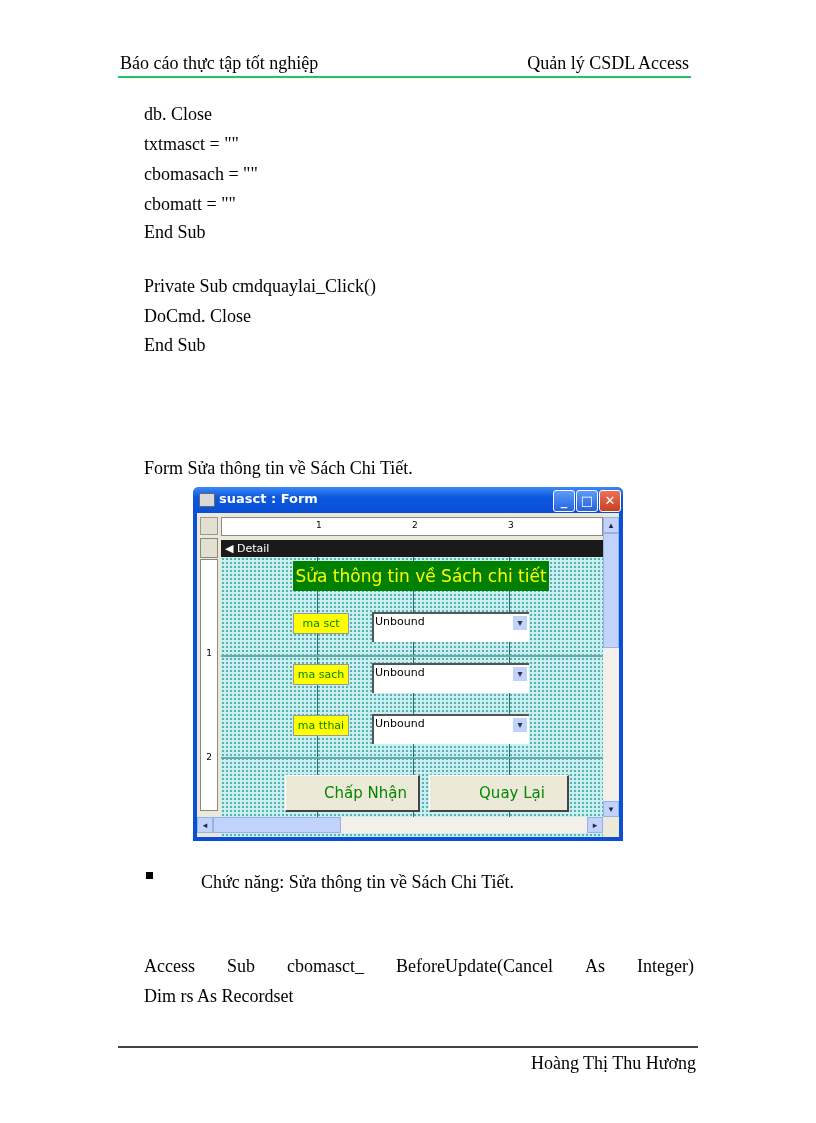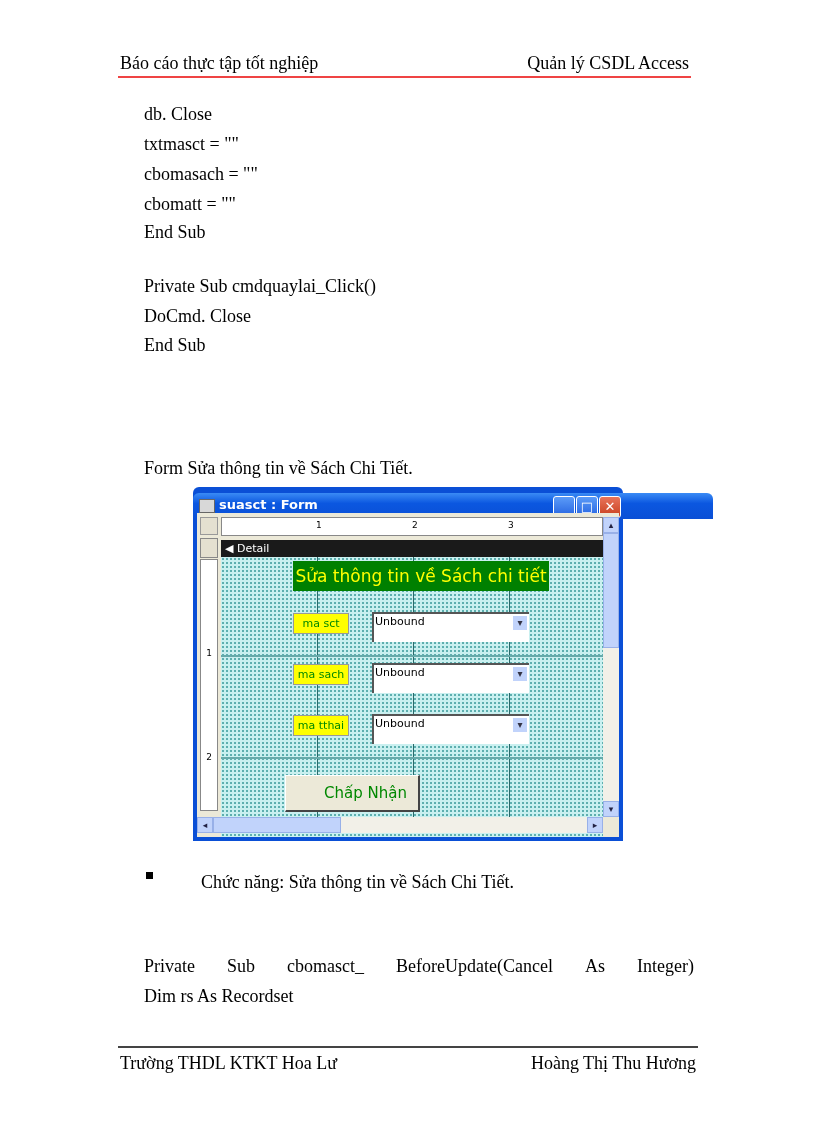--- a/index.html
+++ b/index.html
@@ -1,37 +1,37 @@
 <!DOCTYPE html>
 <html><head>
 <meta charset="utf-8">
 <style>
   html, body { margin:0; padding:0; background:#fff; }
   body { width:816px; height:1123px; position:relative; overflow:hidden;
          font-family:"Liberation Serif", "DejaVu Serif", serif; color:#000; }
   .abs { position:absolute; }
-  .header { left:118px; top:52px; width:573px; height:24px; border-bottom:2px solid #ef4444; }
+  .header { left:118px; top:52px; width:573px; height:24px; border-bottom:2px solid #22c55e; }
   .header .l { position:absolute; left:2px; top:1px; font-size:18px; }
   .header .r { position:absolute; right:2px; top:1px; font-size:18px; }
   .footer { left:118px; top:1046px; width:580px; border-top:2px solid #444; height:30px; }
   .footer .l { position:absolute; left:2px; top:5px; font-size:18px; }
   .footer .r { position:absolute; right:2px; top:5px; font-size:18px;text-align:center; }
   .code-line { left:144px; font-size:18px; white-space:nowrap; }
   .caption { left:144px; top:458px; font-size:18px; }
   .bullets { left:144px; top:872px; font-size:18px; }
   .bullet { height:30px; display:flex; align-items:flex-start;gap:31px; }
   .bullet .sq { width:7px; height:7px; background:#000; margin-right:17px; margin-left:2px; }
   .justify-line { left:144px; top:956px; width:550px; font-size:18px; display:flex; justify-content:space-between; }
   .line2 { left:144px; top:986px; font-size:18px; }
 
   
   .win { left:193px; top:487px; width:430px; height:354px; background:#0a4fd6;
          border-radius:6px 6px 0 0; box-sizing:border-box; }
-  .titlebar { position:absolute; left:0; top:0; width:520px; height:26px;
-              background:linear-gradient(#3a8bf5,#0b57e0 40%,#0a4fd6); border-radius:6px 6px 0 0;margin-top:6px; }
+  .titlebar { position:absolute; left:0; top:0; width:430px; height:26px;
+              background:linear-gradient(#3a8bf5,#0b57e0 40%,#0a4fd6); border-radius:6px 6px 0 0; }
   .title-icon { position:absolute; left:6px; top:6px; width:14px; height:12px; background:#d8d8d8; border:1px solid #666; }
   .title-text { position:absolute; left:26px; top:4px; color:#fff; font:bold 13px "DejaVu Sans", sans-serif; }
   .wbtn { position:absolute; top:3px; width:20px; height:20px; border:1px solid #fff; border-radius:3px;
           background:linear-gradient(#5b9bf8,#2563e0); color:#fff; font:bold 13px "DejaVu Sans", sans-serif;
           text-align:center; line-height:20px; }
   .wbtn.close { background:linear-gradient(#e8735a,#c8401e); }
   .client { position:absolute; left:4px; top:26px; width:422px; height:324px; background:#ece9d8; overflow:hidden; }
   .corner { position:absolute; left:3px; top:4px; width:16px; height:16px; background:#e4e0d0; border:1px solid #999; }
   .hruler { position:absolute; left:24px; top:4px; width:380px; height:17px; background:#fff; border:1px solid #888;
             font:9px "DejaVu Sans", sans-serif; }
@@ -126,20 +126,21 @@
         <span class="drop">▾</span>
       </div>
 
       <div class="lbl" style="top:158px">ma tthai</div>
       <div class="combo" style="top:157px">
         <span class="txt">Unbound</span>
         <span class="drop">▾</span>
       </div>
 
       <div class="cbtn" style="left:64px; width:105px">Chấp Nhận</div>
+      <div class="cbtn" style="left:208px; width:110px">Quay Lại</div>
     </div>
     <div class="vscroll">
       <div class="sbtn" style="top:0">▴</div>
       <div class="thumb" style="left:0; top:16px; width:16px; height:115px"></div>
       <div class="sbtn" style="top:284px">▾</div>
     </div>
     <div class="hscroll">
       <div class="sbtn" style="left:0; top:0">◂</div>
       <div class="thumb" style="left:16px; top:0; width:128px; height:16px"></div>
       <div class="sbtn" style="left:390px; top:0">▸</div>
@@ -148,25 +149,24 @@
 </div>
 
 <div class="abs bullets">
   <div class="bullet">
       <span class="sq"></span>
       <span>Chức năng: Sửa thông tin về Sách Chi Tiết.</span>
     </div>
 </div>
 
 <div class="abs justify-line">
-  <span>Private</span>
+  <span>Access</span>
   <span>Sub</span>
   <span>cbomasct_</span>
   <span>BeforeUpdate(Cancel</span>
   <span>As</span>
   <span>Integer)</span>
 </div>
 <div class="abs line2">Dim rs As Recordset</div>
 
 <div class="abs footer">
-  <span class="l">Trường THDL KTKT Hoa Lư</span>
   <span class="r">Hoàng Thị Thu Hương</span>
 </div>
 
 </body></html>

